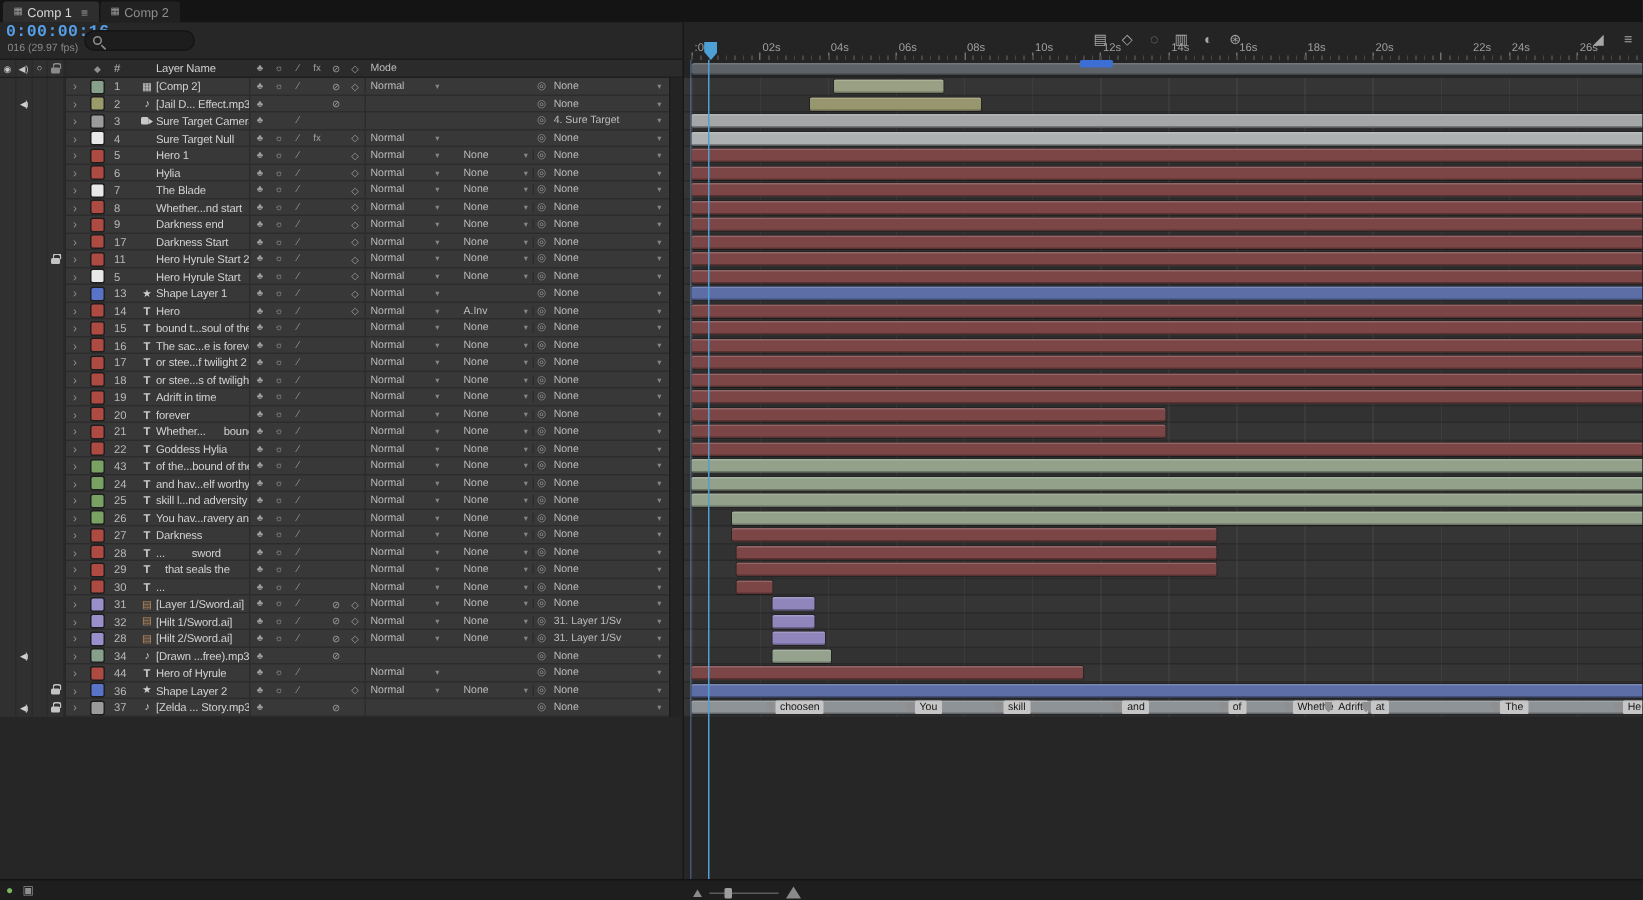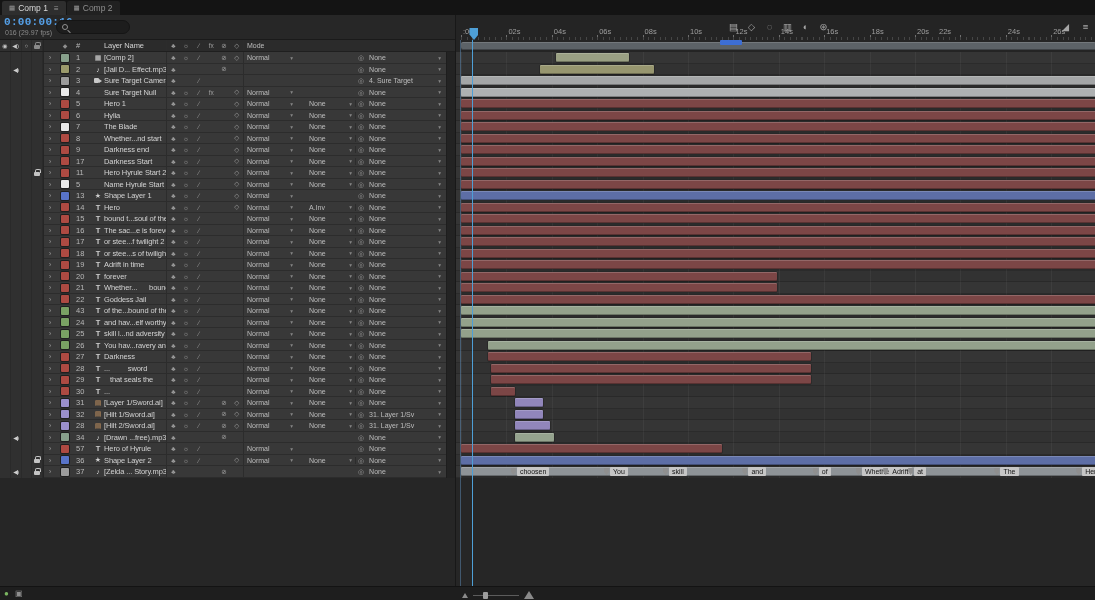--- a/index.html
+++ b/index.html
@@ -139,21 +139,21 @@
         <span class="rlabel" style="left: 279.4px;">12s</span>
         <span class="rtick" style="left: 322.8px;"></span>
         <span class="rlabel" style="left: 324.8px;">14s</span>
         <span class="rtick" style="left: 368.2px;"></span>
         <span class="rlabel" style="left: 370.2px;">16s</span>
         <span class="rtick" style="left: 413.6px;"></span>
         <span class="rlabel" style="left: 415.6px;">18s</span>
         <span class="rtick" style="left: 459px;"></span>
         <span class="rlabel" style="left: 461px;">20s</span>
         <span class="rtick" style="left: 504.4px;"></span>
-        <span class="rlabel" style="left: 483px;">22s</span>
+        <span class="rlabel" style="left: 526px;">22s</span>
         <span class="rtick" style="left: 549.8px;"></span>
         <span class="rlabel" style="left: 551.8px;">24s</span>
         <span class="rtick" style="left: 595.2px;"></span>
         <span class="rlabel" style="left: 597.2px;">26s</span>
         <span class="ctih" style="left: 13.485px; background: rgb(78, 159, 214);"></span>
       </div>
     <div id="tb-icons">
         <span class="tbi" style="left: 726px;">▤</span>
         <span class="tbi" style="left: 744px;">◇</span>
         <span class="tbi" style="left: 762px;">◌</span>
@@ -656,21 +656,21 @@
             <span class="avc"></span>
             <span class="avc"></span>
             <span class="avc"></span>
           </div>
           <span class="c-exp">›</span>
           <span class="c-sw">
             <span class="swatch" style="background: rgb(232, 232, 232);"></span>
           </span>
           <span class="c-num">5</span>
           <span class="c-tic"></span>
-          <span class="c-name">Name Hyrule Start</span>
+          <span class="c-name">Hero Hyrule Start</span>
           <span class="c-switches">
             <span class="swc">♣</span>
             <span class="swc">☼</span>
             <span class="swc">∕</span>
             <span class="swc"></span>
             <span class="swc"></span>
             <span class="swc">◇</span>
           </span>
           <span class="c-mode">
             <span class="dd">
@@ -1081,21 +1081,21 @@
             <span class="avc"></span>
             <span class="avc"></span>
             <span class="avc"></span>
           </div>
           <span class="c-exp">›</span>
           <span class="c-sw">
             <span class="swatch" style="background: rgb(173, 74, 66);"></span>
           </span>
           <span class="c-num">22</span>
           <span class="c-tic ttic">T</span>
-          <span class="c-name">Goddess Jail</span>
+          <span class="c-name">Goddess Hylia</span>
           <span class="c-switches">
             <span class="swc">♣</span>
             <span class="swc">☼</span>
             <span class="swc">∕</span>
             <span class="swc"></span>
             <span class="swc"></span>
             <span class="swc"></span>
           </span>
           <span class="c-mode">
             <span class="dd">
@@ -1630,21 +1630,21 @@
           <div class="c-av">
             <span class="avc"></span>
             <span class="avc"></span>
             <span class="avc"></span>
             <span class="avc"></span>
           </div>
           <span class="c-exp">›</span>
           <span class="c-sw">
             <span class="swatch" style="background: rgb(173, 74, 66);"></span>
           </span>
-          <span class="c-num">57</span>
+          <span class="c-num">44</span>
           <span class="c-tic ttic">T</span>
           <span class="c-name">Hero of Hyrule</span>
           <span class="c-switches">
             <span class="swc">♣</span>
             <span class="swc">☼</span>
             <span class="swc">∕</span>
             <span class="swc"></span>
             <span class="swc"></span>
             <span class="swc"></span>
           </span>

